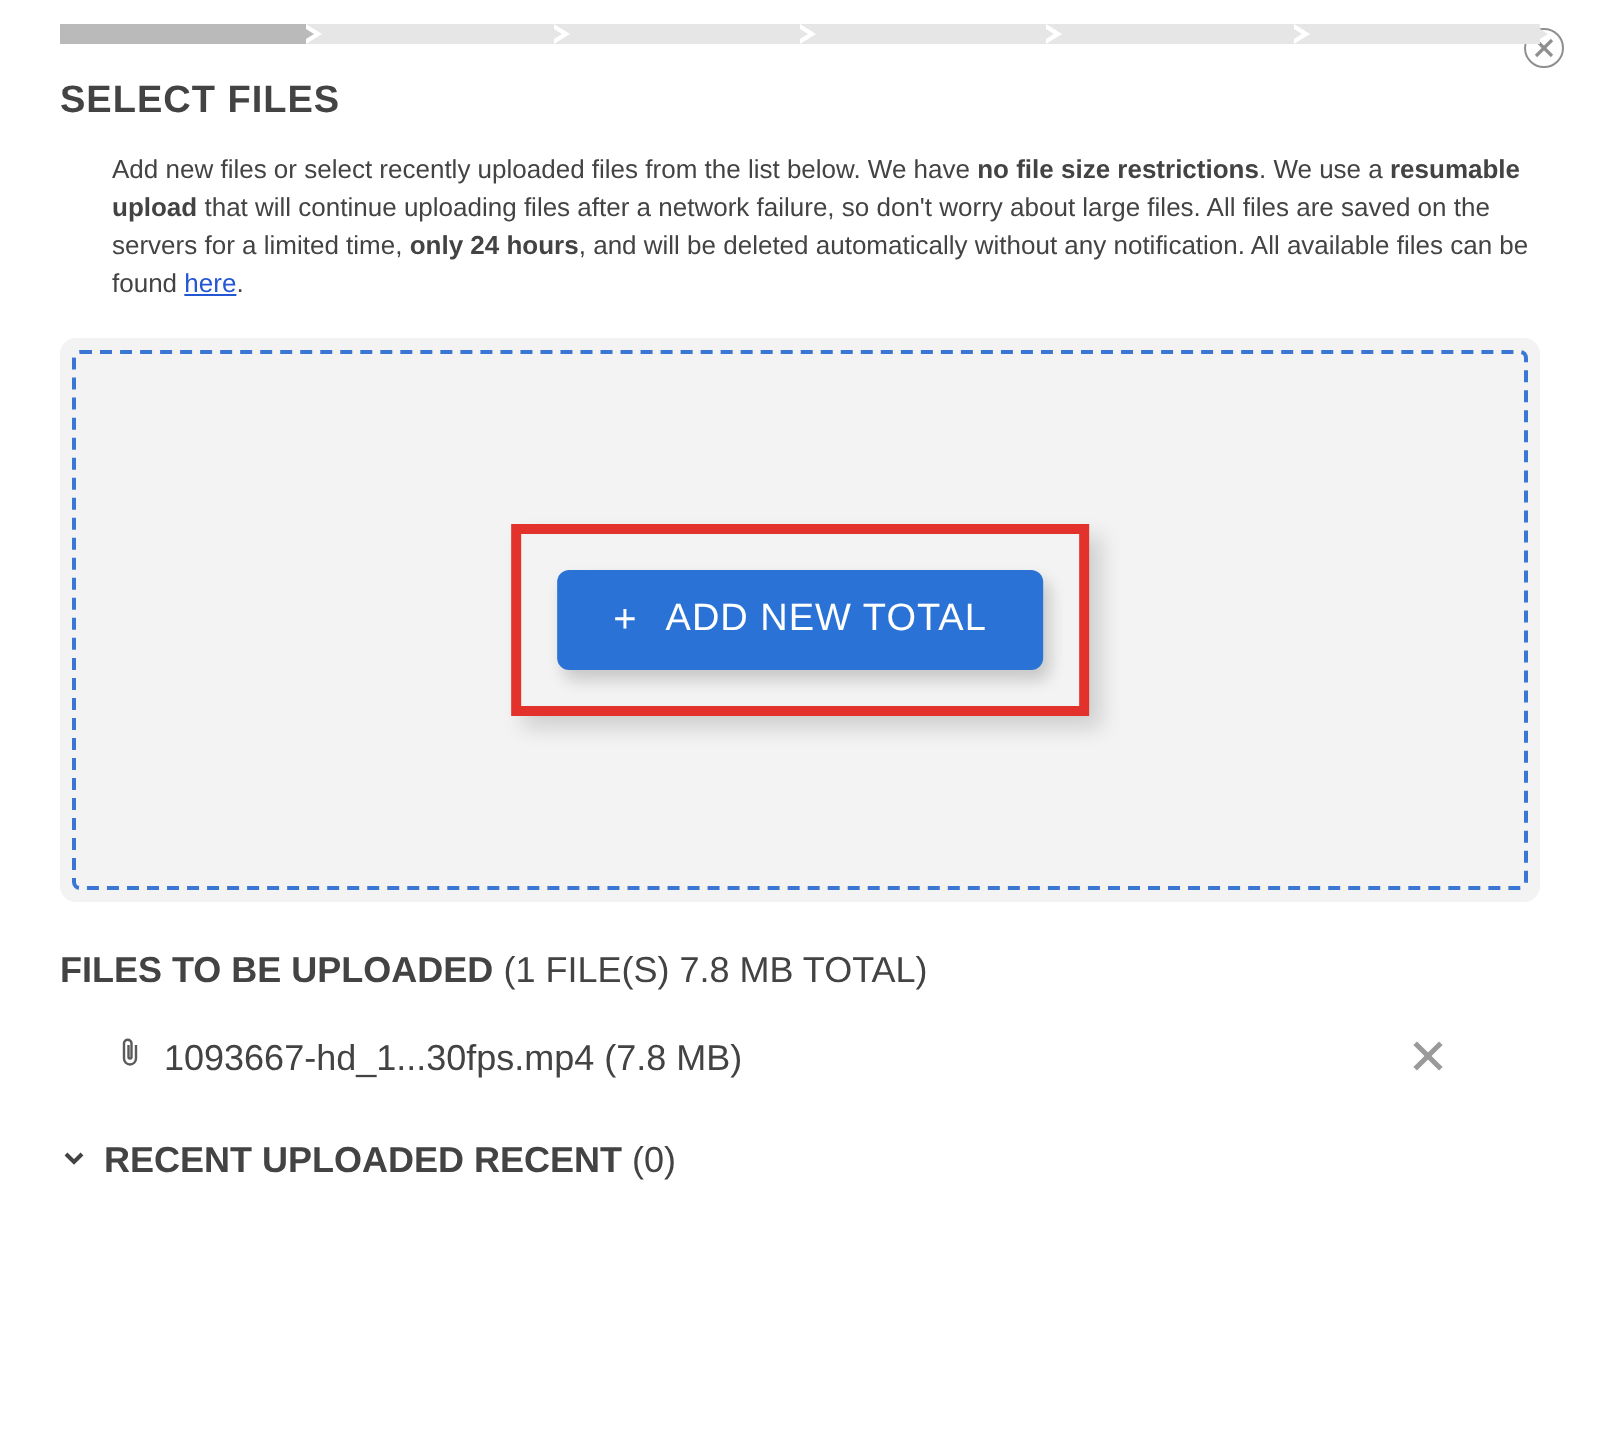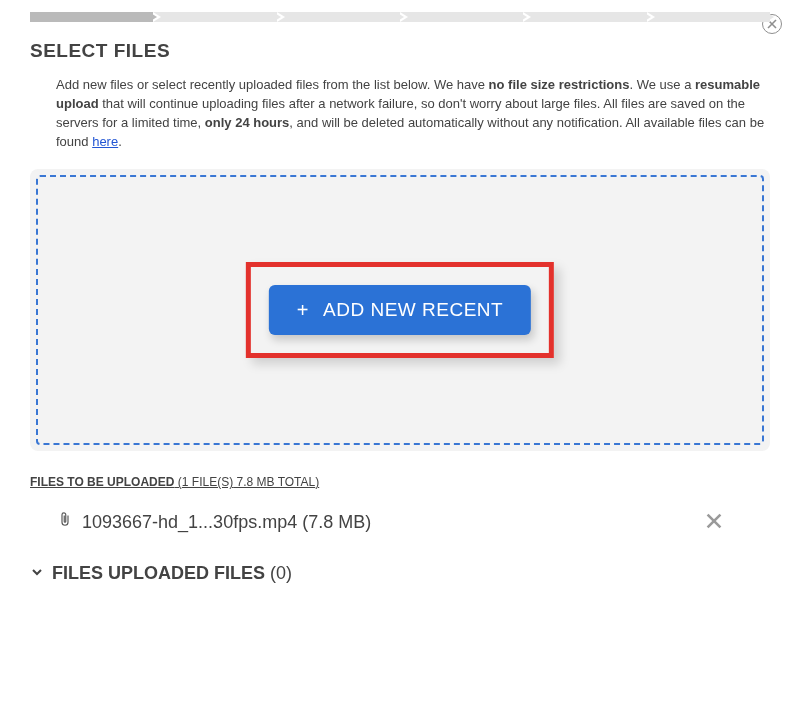--- a/index.html
+++ b/index.html
@@ -124,26 +124,25 @@
       gap: 14px;
       cursor: pointer;
       box-shadow: 3px 5px 8px rgba(0,0,0,0.18);
     }
     .add-btn .plus {
       font-size: 20px;
       font-weight: 300;
       line-height: 1;
     }
     .files-section-title {
-      font-size: 12px;
+      font-size: 18px;
       color: #434343;
       margin-top: 24px;
       margin-bottom: 14px;
       font-weight: 400;
-      text-decoration: underline;
     }
     .files-section-title .bold {
       font-weight: 700;
     }
     .file-row {
       display: flex;
       align-items: center;
       padding: 4px 0 4px 26px;
       gap: 8px;
       margin-bottom: 22px;
@@ -226,21 +225,21 @@
 
   <p class="description">
     <span>Add new files or select recently uploaded files from the list below. We have </span><b>no file size restrictions</b><span>. We use a </span><b>resumable upload</b><span> that will continue uploading files after a network failure, so don't worry about large files. All files are saved on the servers for a limited time, </span><b>only 24 hours</b><span>, and will be deleted automatically without any notification. All available files can be found </span><a href="#">here</a><span>.</span>
   </p>
 
   <div class="dropzone-outer">
     <div class="dropzone">
       <div class="highlight-box">
         <button class="add-btn">
           <span class="plus">+</span>
-          <span>ADD NEW RECENT</span>
+          <span>ADD NEW TOTAL</span>
         </button>
       </div>
     </div>
   </div>
 
   <div class="files-section-title">
     <span class="bold">FILES TO BE UPLOADED</span><span> (</span><span>1 FILE(S)</span><span> 7.8 MB TOTAL</span><span>)</span>
   </div>
 
   <div id="file-list">
@@ -256,17 +255,17 @@
       </div>
     </div>
 
   <div class="recent-row">
     <span class="chevron">
       <svg viewBox="0 0 14 14">
           <polyline points="3,5 7,9 11,5"></polyline>
         </svg>
     </span>
     <span>
-      <span class="bold" style="font-weight:700">FILES UPLOADED FILES</span><span> (</span><span>0</span><span>)</span>
+      <span class="bold" style="font-weight:700">RECENT UPLOADED RECENT</span><span> (</span><span>0</span><span>)</span>
     </span>
   </div>
 
 </div>
 
 </body></html>

